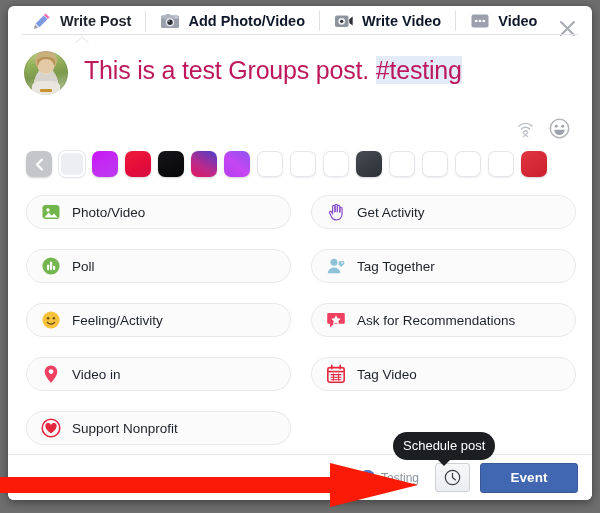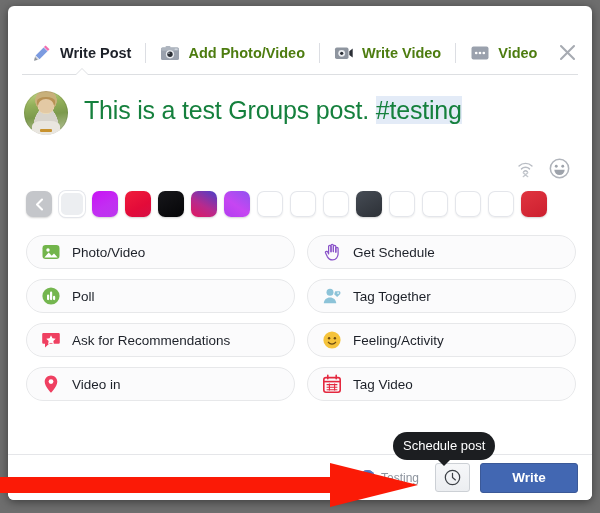--- a/index.html
+++ b/index.html
@@ -10,32 +10,32 @@
     -webkit-font-smoothing:antialiased;
   }
   .dialog{
     position:absolute;left:8px;top:6px;width:584px;height:494px;
     background:#ffffff;border-radius:6px;
     box-shadow:0 2px 10px rgba(0,0,0,.45);
     overflow:hidden;
   }
   
   .tabbar{
-    position:relative;height:45px;display:flex;align-items:center;
-    padding:0 0 0 14px;box-sizing:border-box;margin-top:24px;
+    position:relative;height:29px;display:flex;align-items:center;
+    padding:0 0 0 14px;box-sizing:border-box;
   }
   .tabbar::after{
     content:"";position:absolute;left:14px;right:14px;bottom:0;height:1px;
     background:#dddfe2;
   }
   .tab{
     display:flex;align-items:center;gap:8px;height:44px;
     padding:0 10px;cursor:pointer;position:relative;z-index:2;
   }
-  .tab .tlabel{font-size:14.5px;font-weight:bold;color:#4d7c0f;white-space:nowrap;}
+  .tab .tlabel{font-size:14.5px;font-weight:bold;color:#0f172a;white-space:nowrap;}
   .tab.active .tlabel{color:#1d2129;}
   .tab.active::after{
     content:"";position:absolute;left:50%;bottom:-1px;margin-left:-7px;
     width:0;height:0;border-left:7px solid transparent;border-right:7px solid transparent;
     border-bottom:7px solid #ffffff;
     filter:drop-shadow(0 -1px 0 #dddfe2);
   }
   .tdiv{width:1px;height:20px;background:#dcdee3;margin:0 4px;}
   .tabicon{width:20px;height:20px;display:block;flex:none;}
   .closebtn{
@@ -64,21 +64,21 @@
   }
   .avatar .body{
     position:absolute;left:50%;bottom:-2%;width:64%;height:34%;margin-left:-32%;
     border-radius:34% 34% 0 0;background:#e9e6df;
   }
   .avatar .logo{
     position:absolute;left:50%;bottom:6%;width:26%;height:7%;margin-left:-13%;
     background:#c8922e;border-radius:1px;
   }
   .posttext{
-    font-size:25px;color:#15803d;line-height:1.2;
+    font-size:25px;color:#be185d;line-height:1.2;
     padding:6px 0 0 16px;letter-spacing:-.2px;
     font-family:"Liberation Sans","DejaVu Sans",sans-serif;
   }
   .hashtag{background:#e3ebf7;}
   
   .toolrow{
     display:flex;justify-content:flex-end;align-items:center;gap:14px;
     padding:22px 22px 0 0;height:22px;
   }
   
@@ -90,20 +90,21 @@
   .swatch.plain{background:#fff;box-shadow:inset 0 0 0 1px #e4e6eb,0 1px 2px rgba(0,0,0,.07);}
   .navprev{
     width:26px;height:26px;border-radius:7px;flex:none;cursor:pointer;
     background:#c4c6ca;display:flex;align-items:center;justify-content:center;
     box-shadow:0 1px 2px rgba(0,0,0,.18);
   }
   
   .optgrid{
     display:grid;grid-template-columns:1fr 1fr;column-gap:12px;row-gap:10px;
     padding:18px 16px 0 18px;
+    gap:20px;
   }
   .opt{
     display:flex;align-items:center;gap:11px;height:34px;
     border:1px solid #e7e8ea;border-radius:19px;background:#fbfbfc;
     padding:0 14px;cursor:pointer;box-sizing:border-box;
   }
   .opt .olabel{font-size:13.5px;color:#1d2129;white-space:nowrap;}
   .oicon{width:20px;height:20px;flex:none;display:block;}
   
   .footer{
@@ -269,21 +270,21 @@
 
     <div class="opt">
       <svg class="oicon" viewBox="0 0 20 20">
         <g fill="none" stroke="#8a53c9" stroke-width="1.25" stroke-linecap="round" stroke-linejoin="round">
           <path d="M6.6 11.3V4.6a1.2 1.2 0 0 1 2.4 0v5.2"></path>
           <path d="M9 9.5V3.6a1.2 1.2 0 0 1 2.4 0v5.9"></path>
           <path d="M11.4 9.6V4.6a1.2 1.2 0 0 1 2.4 0v5.3"></path>
           <path d="M13.8 10.2V6.4a1.15 1.15 0 0 1 2.3 0v5.1c0 3.6-2.3 6.4-5.5 6.4-2.7 0-4.3-1.3-5.3-3.3L3.6 11c-.5-1 .3-2 1.3-1.6.5.2.9.6 1.1 1.1l.6 1.4"></path>
         </g>
       </svg>
-      <span class="olabel">Get Schedule</span>
+      <span class="olabel">Get Activity</span>
     </div>
 
     <div class="opt">
       <svg class="oicon" viewBox="0 0 20 20">
         <circle cx="10" cy="10" r="8.6" fill="#74b64f"></circle>
         <rect x="6" y="8.6" width="2.2" height="5.6" rx="1.1" fill="#fff"></rect>
         <rect x="9" y="5.6" width="2.2" height="8.6" rx="1.1" fill="#fff"></rect>
         <rect x="12" y="9.8" width="2.2" height="4.4" rx="1.1" fill="#fff"></rect>
       </svg>
       <span class="olabel">Poll</span>
@@ -294,34 +295,34 @@
         <circle cx="8" cy="6.3" r="3.5" fill="#8cc3d8"></circle>
         <path d="M1.8 17.3c0-3.6 2.8-5.9 6.2-5.9s6.2 2.3 6.2 5.9z" fill="#8cc3d8"></path>
         <path d="M13.2 5.2h4.1a1 1 0 0 1 1 1v1.9l-3.2 3-2.9-2.9z" fill="#8cc3d8"></path>
         <circle cx="16.1" cy="7" r=".85" fill="#ffffff"></circle>
       </svg>
       <span class="olabel">Tag Together</span>
     </div>
 
     <div class="opt">
       <svg class="oicon" viewBox="0 0 20 20">
-        <path d="M2.4 3h15.2a1.2 1.2 0 0 1 1.2 1.2v8.4a1.2 1.2 0 0 1-1.2 1.2H8.2L4 17.6V13.8H2.4a1.2 1.2 0 0 1-1.2-1.2V4.2A1.2 1.2 0 0 1 2.4 3z" fill="#ef4061"></path>
-        <path d="M10 5.3l1.45 2.95 3.25.47-2.35 2.3.55 3.25L10 12.74l-2.9 1.53.55-3.25-2.35-2.3 3.25-.47z" fill="#ffffff"></path>
-      </svg>
-      <span class="olabel">Ask for Recommendations</span>
-    </div>
-
-    <div class="opt">
-      <svg class="oicon" viewBox="0 0 20 20">
         <circle cx="10" cy="10" r="8.6" fill="#f5c33b"></circle>
         <circle cx="7.1" cy="8.2" r="1.2" fill="#6b4b12"></circle>
         <circle cx="12.9" cy="8.2" r="1.2" fill="#6b4b12"></circle>
         <path d="M6.4 12.3a4.6 4.6 0 0 0 7.2 0" stroke="#6b4b12" stroke-width="1.3" fill="none" stroke-linecap="round"></path>
       </svg>
       <span class="olabel">Feeling/Activity</span>
+    </div>
+
+    <div class="opt">
+      <svg class="oicon" viewBox="0 0 20 20">
+        <path d="M2.4 3h15.2a1.2 1.2 0 0 1 1.2 1.2v8.4a1.2 1.2 0 0 1-1.2 1.2H8.2L4 17.6V13.8H2.4a1.2 1.2 0 0 1-1.2-1.2V4.2A1.2 1.2 0 0 1 2.4 3z" fill="#ef4061"></path>
+        <path d="M10 5.3l1.45 2.95 3.25.47-2.35 2.3.55 3.25L10 12.74l-2.9 1.53.55-3.25-2.35-2.3 3.25-.47z" fill="#ffffff"></path>
+      </svg>
+      <span class="olabel">Ask for Recommendations</span>
     </div>
 
     <div class="opt">
       <svg class="oicon" viewBox="0 0 20 20">
         <path d="M10 1.4c-3.5 0-6.3 2.8-6.3 6.3 0 4.6 6.3 11 6.3 11s6.3-6.4 6.3-11c0-3.5-2.8-6.3-6.3-6.3z" fill="#ef4061"></path>
         <circle cx="10" cy="7.6" r="2.4" fill="#ffffff"></circle>
       </svg>
       <span class="olabel">Video in</span>
     </div>
 
@@ -331,34 +332,41 @@
         <path d="M1.8 7.6h16.4" stroke="#e4283f" stroke-width="1.6"></path>
         <path d="M5.8 1.4v3.4M14.2 1.4v3.4" stroke="#e4283f" stroke-width="1.6" stroke-linecap="round"></path>
         <g stroke="#e4283f" stroke-width="1.1">
           <path d="M4.6 10.6h10.8M4.6 13.2h10.8M4.6 15.8h10.8"></path>
           <path d="M7.4 9.4v7.2M12.6 9.4v7.2"></path>
         </g>
       </svg>
       <span class="olabel">Tag Video</span>
     </div>
 
+    <div class="opt">
+      <svg class="oicon" viewBox="0 0 20 20">
+        <circle cx="10" cy="10" r="8.8" fill="none" stroke="#e4283f" stroke-width="1.6"></circle>
+        <path d="M10 15.4S4.4 11.9 4.4 8.3A2.9 2.9 0 0 1 10 6.9a2.9 2.9 0 0 1 5.6 1.4c0 3.6-5.6 7.1-5.6 7.1z" fill="#e4283f"></path>
+      </svg>
+      <span class="olabel">Support Nonprofit</span>
+    </div>
   </div>
 
   <div class="footer">
     <div class="audience">
       <span class="globe"></span>
       <span class="audlabel">Testing</span>
     </div>
     <div class="iconbtn">
       <svg width="17" height="17" viewBox="0 0 18 18">
         <circle cx="9" cy="9" r="7.6" fill="none" stroke="#3b3f45" stroke-width="1.3"></circle>
         <path d="M9 4.6V9l3.1 2.6" stroke="#3b3f45" stroke-width="1.3" fill="none" stroke-linecap="round" stroke-linejoin="round"></path>
       </svg>
     </div>
-    <div class="postbtn">Write</div>
+    <div class="postbtn">Event</div>
   </div>
 
 </div>
 
 <div class="tooltip">Schedule post</div>
 
 <svg class="redarrow" width="420" height="46" viewBox="0 0 420 46">
   <path d="M0 15 H330 V1 L418 23 L330 45 V31 H0 Z" fill="#fb1a06"></path>
 </svg>
 

